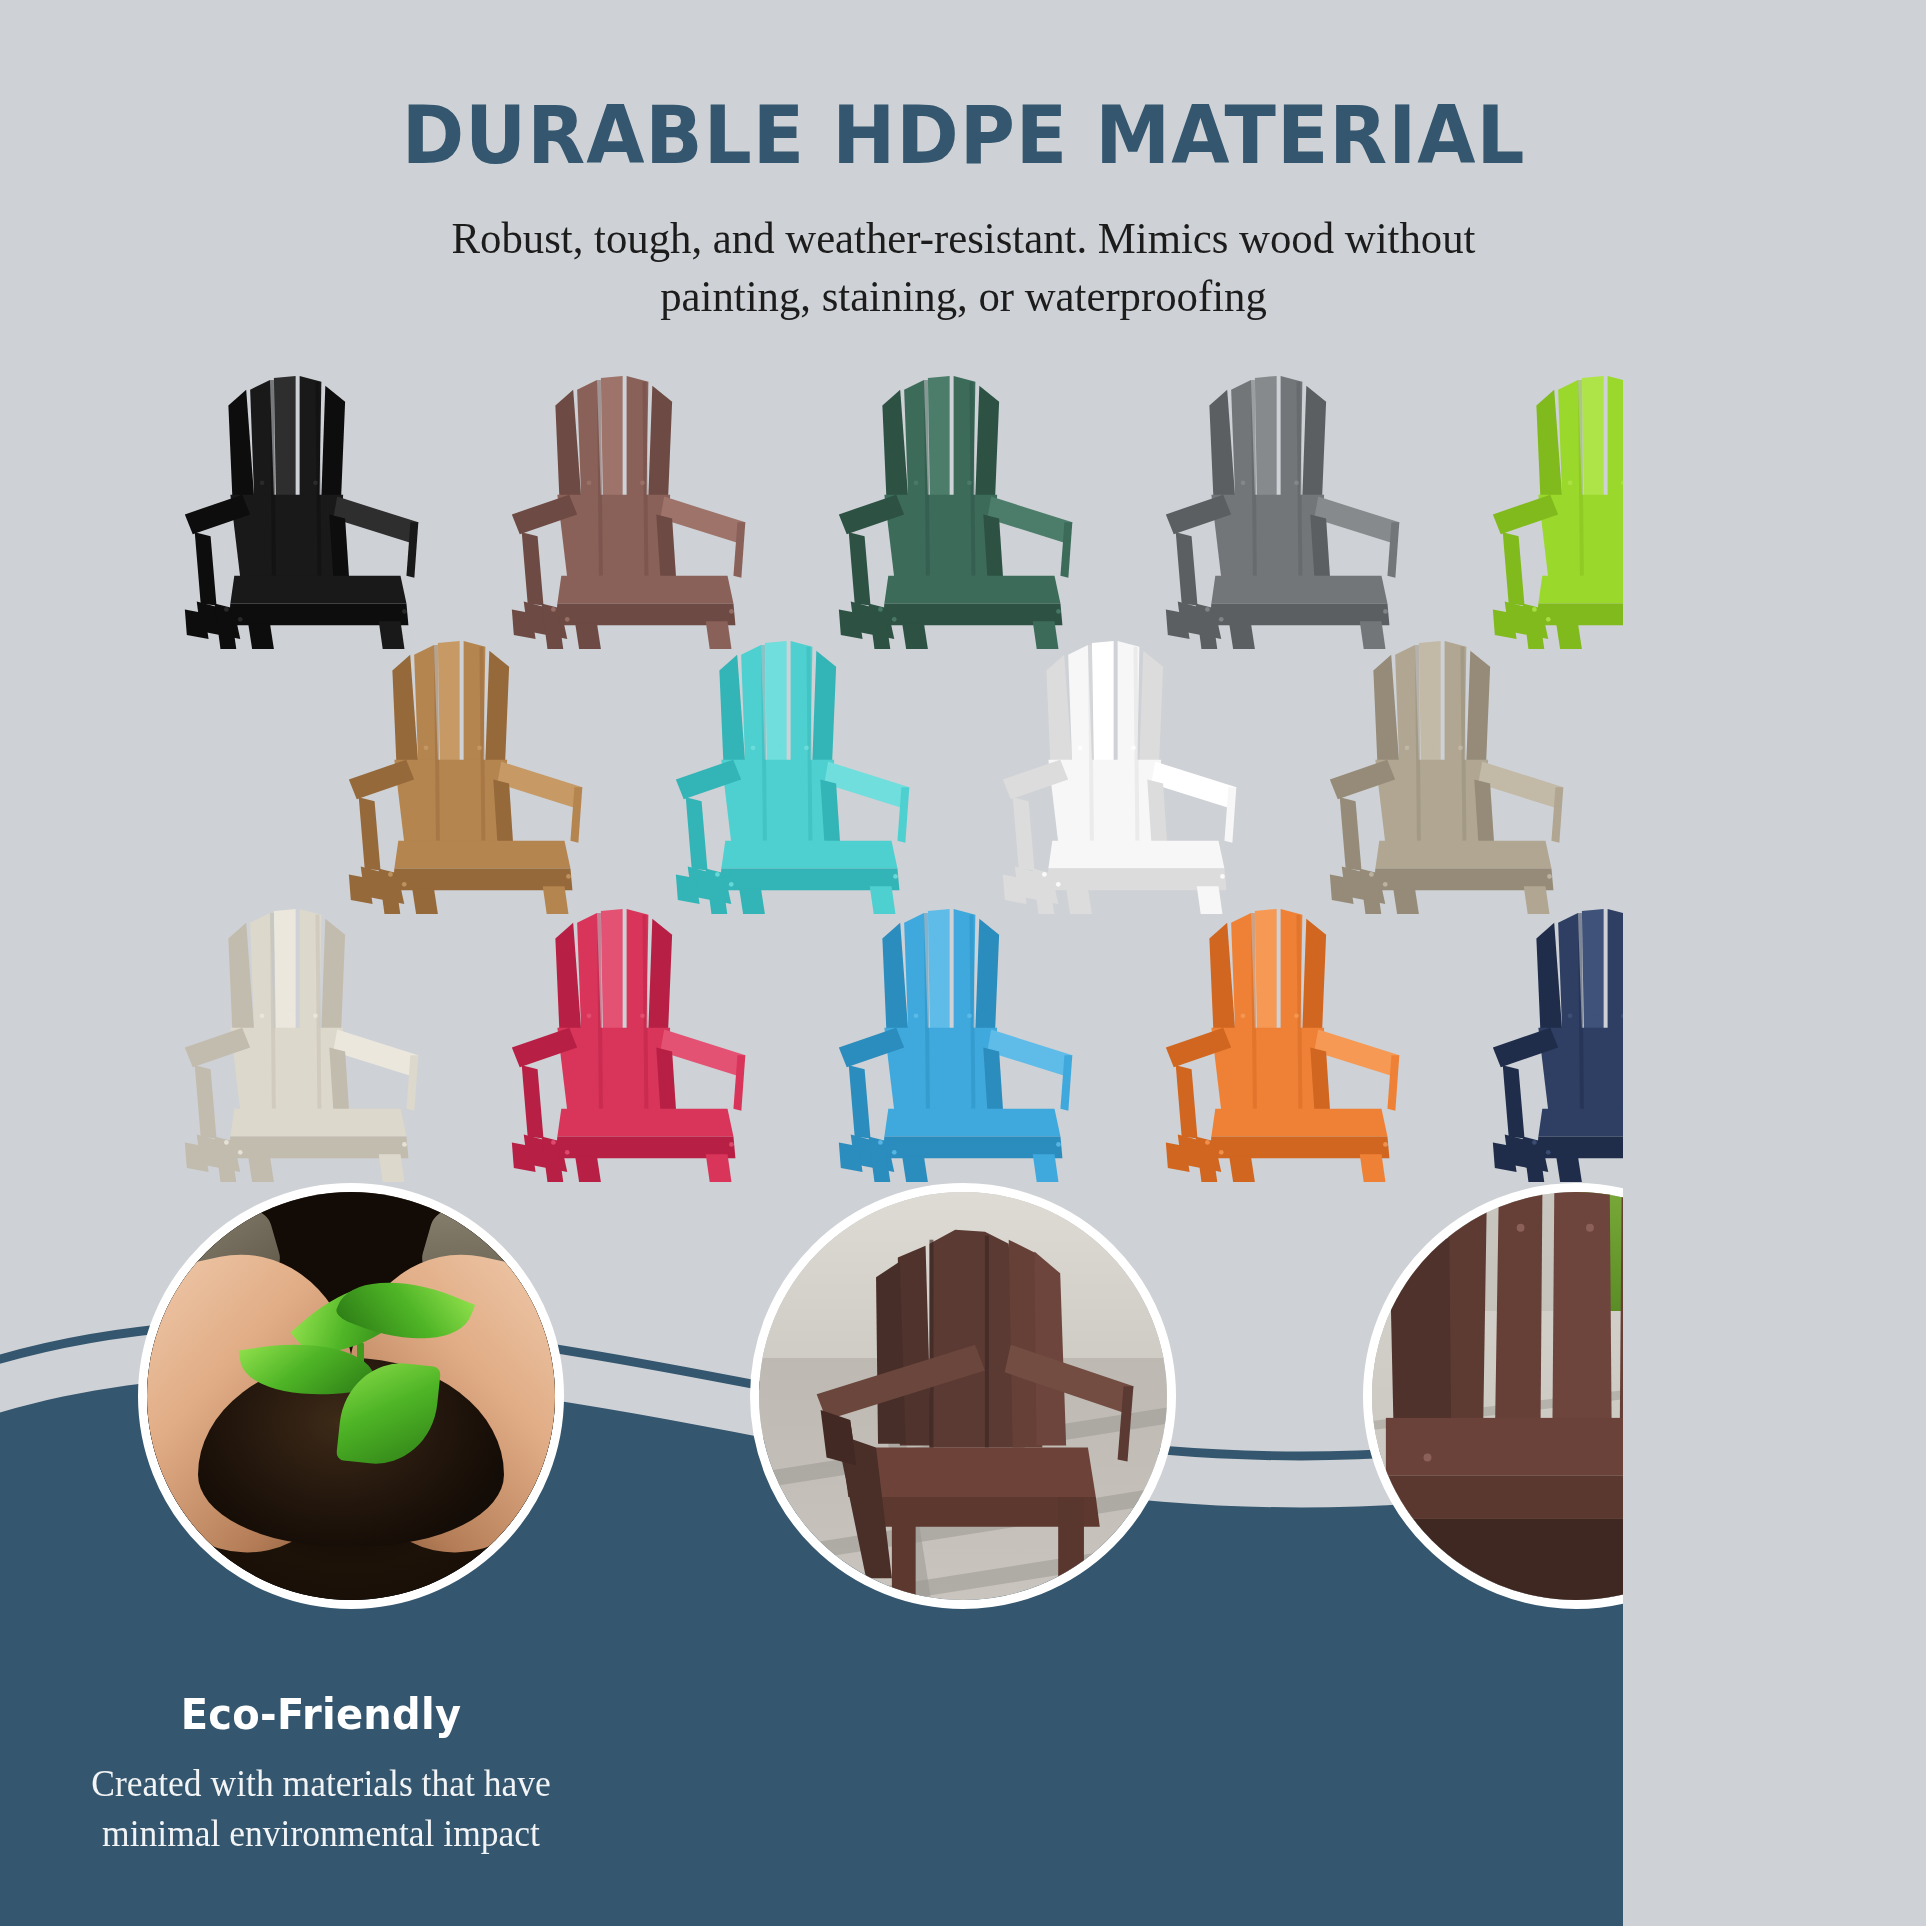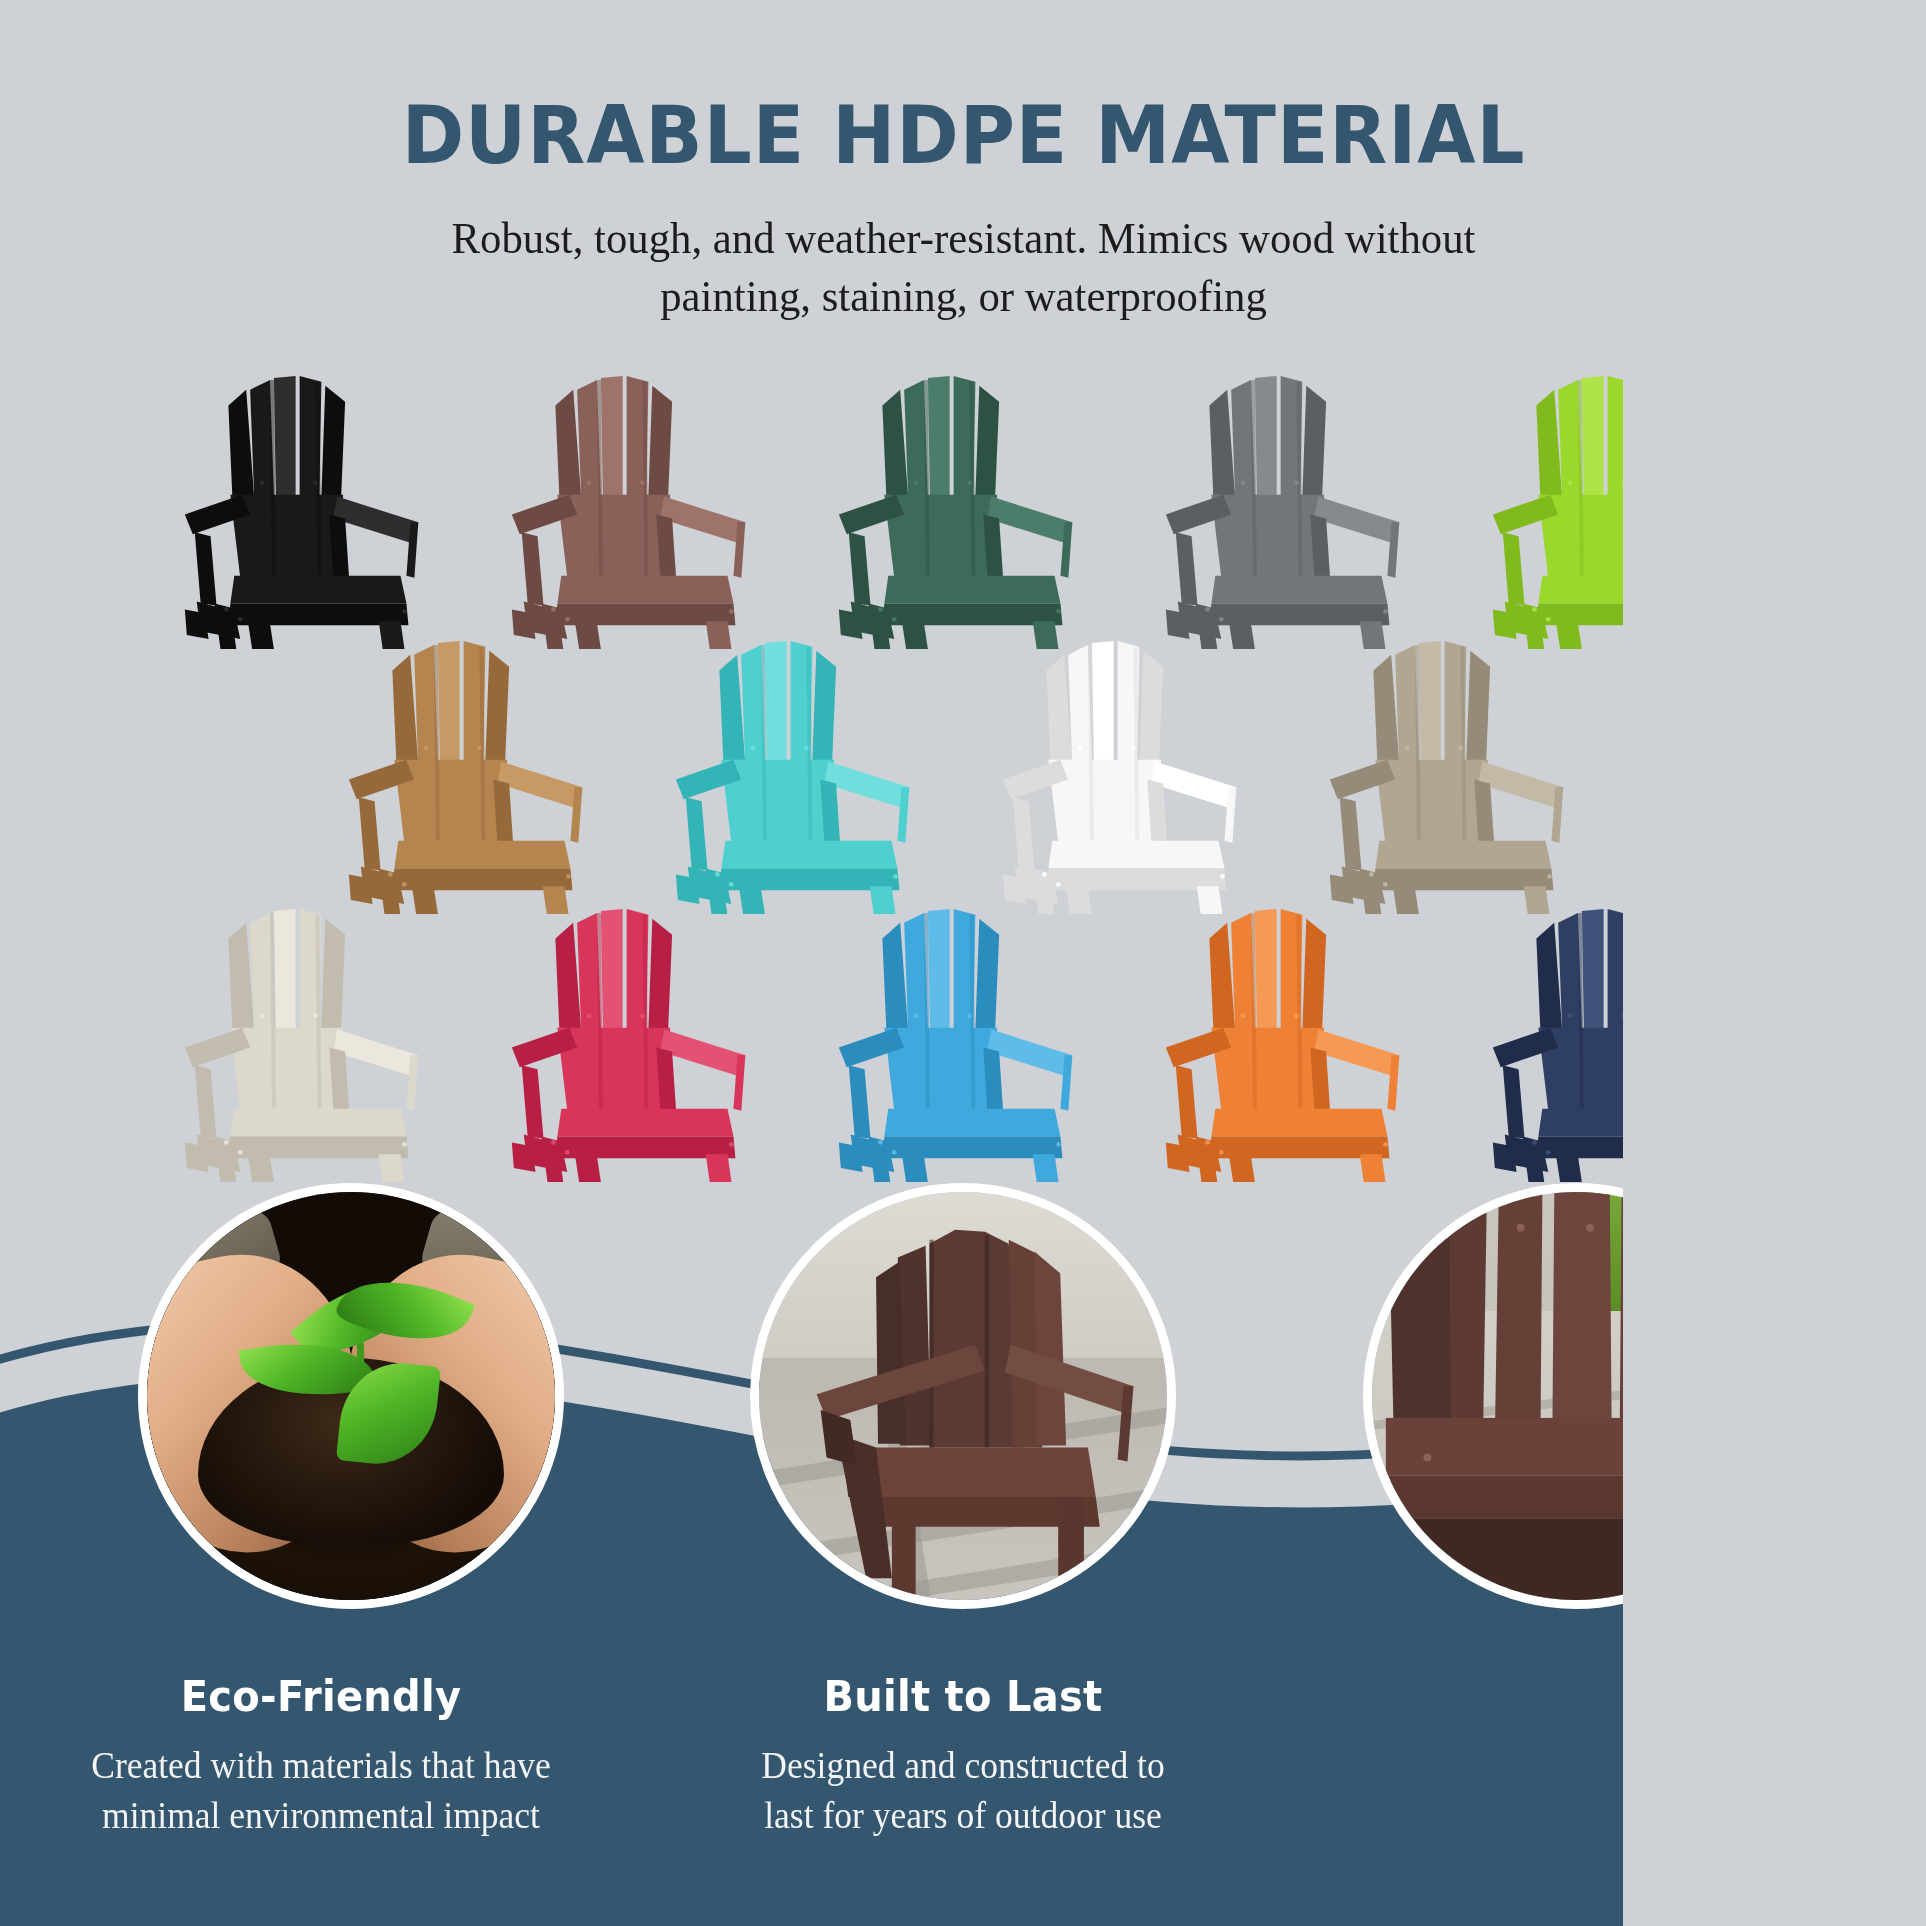--- a/index.html
+++ b/index.html
@@ -211,20 +211,21 @@
     left: 0;
     width: 1927px;
     display: flex;
     z-index: 6;
   }
 
   .feature {
     width: 642px;
     text-align: center;
     padding: 0 34px;
+    margin-top: 18px;
   }
 
   .feat-title {
     font-family: "DejaVu Sans", sans-serif;
     font-weight: bold;
     font-size: 43px;
     color: #ffffff;
     letter-spacing: 0.3px;
     transform: scaleX(0.93);
   }
@@ -769,23 +770,16 @@
   </div>
 
   <div class="features">
     <div class="feature">
       <div class="feat-title">Eco-Friendly</div>
       <div class="feat-desc">
         <div>Created with materials that have</div>
         <div>minimal environmental impact</div>
       </div>
     </div>
-    <div class="feature">
-      <div class="feat-title">Built to Last</div>
-      <div class="feat-desc">
-        <div>Designed and constructed to</div>
-        <div>last for years of outdoor use</div>
-      </div>
-    </div>
   </div>
 
 </div>
 
 
 </body></html>

